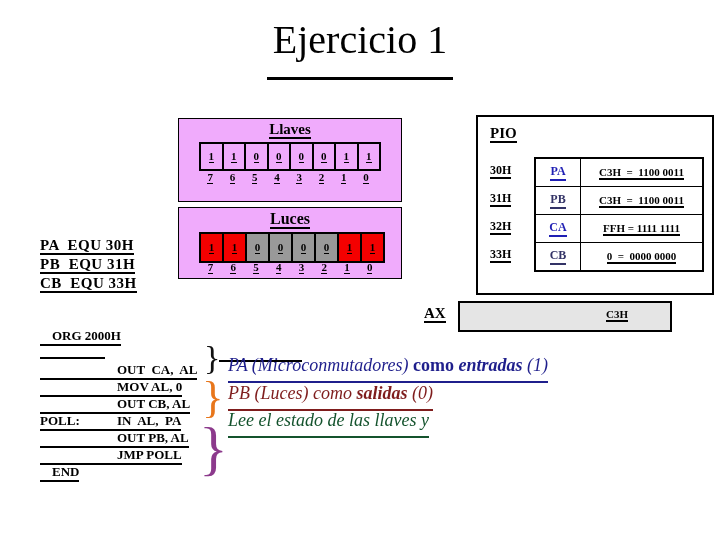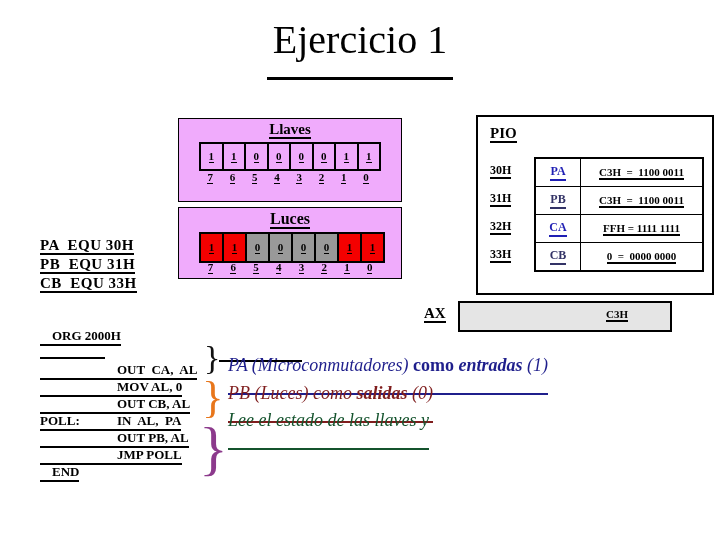--- a/index.html
+++ b/index.html
@@ -62,21 +62,21 @@
   .code-line.full .cl-label{min-width:0;}
   .cl-text{white-space:pre;margin-left:12px;}
   .line-ext{position:absolute;left:219px;top:360px;width:83px;height:2px;background:#000;}
   
   .brace{position:absolute;font-weight:normal;line-height:1.05;}
   .brace1{left:204px;top:340px;font-size:34px;color:#111111;}
   .brace2{left:202px;top:374px;font-size:45px;color:#e8761b;}
   .brace3{left:199px;top:417px;font-size:60px;color:#8c3a8c;}
   
   .ann{position:absolute;left:228px;font-size:18px;font-style:italic;}
-  .ann-inner{display:inline-block;border-bottom:2px solid currentColor;white-space:pre;padding-bottom:17px;}
+  .ann-inner{display:inline-block;border-bottom:2px solid currentColor;white-space:pre;padding-bottom:5px;}
   .ann1{top:355px;color:#1f1f8c;}
   .ann2{top:383px;color:#7f1d1d;}
   .ann3{top:410px;color:#14532d;}
   .ann3 .ann-line{height:25px;}
   .seg-bold{font-weight:bold;font-style:normal;}
   .seg-bold-italic{font-weight:bold;font-style:italic;}
 </style>
 </head>
 <body>
 

